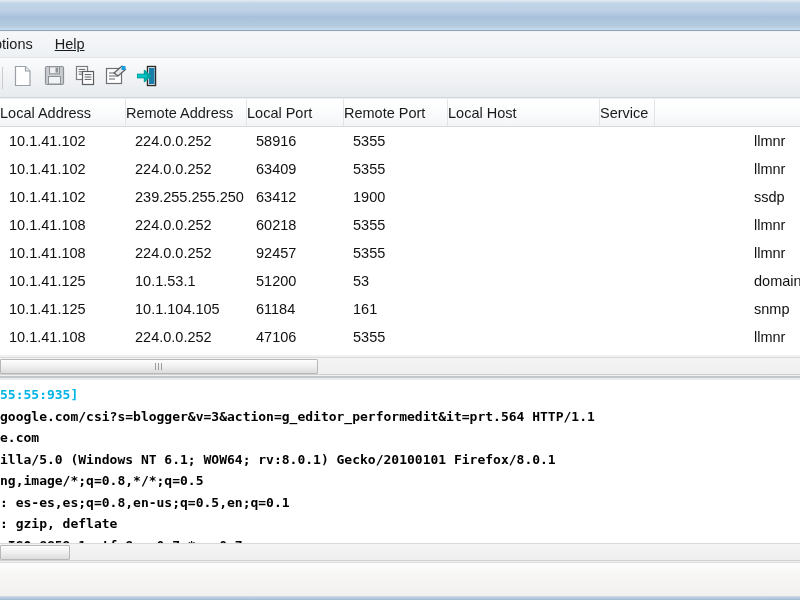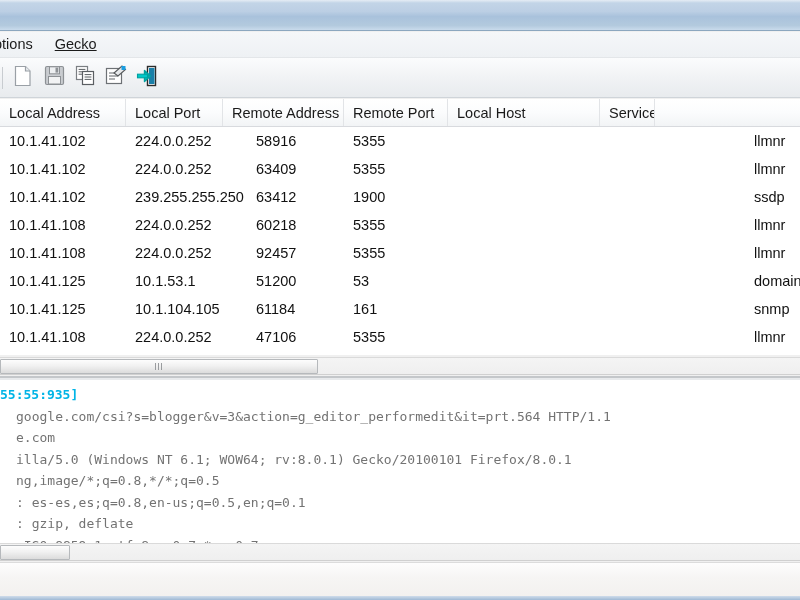--- a/index.html
+++ b/index.html
@@ -89,21 +89,20 @@
     background: linear-gradient(to bottom, #ffffff 0%, #fbfcfd 50%, #f2f4f6 100%);
     border-bottom: 1px solid #d8dade;
     box-sizing: border-box;
     display: flex;
   }
   .hcell {
     position: relative;
     font-size: 14.5px;
     color: #1a1a1a;
     display: flex; align-items: center;
-    padding-left: 9px;
     box-sizing: border-box;
     border-right: 1px solid #e2e4e7;
     white-space: nowrap;
     overflow: hidden;
     cursor: default;
   }
   .grid-body { position: relative; }
   .row {
     display: flex;
     height: 28px;
@@ -180,21 +179,21 @@
   .tline {
     font-family: "DejaVu Sans Mono", "Liberation Mono", monospace;
     font-size: 13px;
     line-height: 21.5px;
     white-space: pre;
     padding-left: 0px;
     letter-spacing: 0px;
     cursor: text;
   }
   .tline.ts { color: #00b4e6; font-weight: bold; }
-  .tline.req { color: #737373; font-weight: normal; margin-left: 16px; }
+  .tline.req { color: #000000; font-weight: bold; }
 
   
   .statusarea {
     position: absolute; left: 0; top: 562px;
     width: 800px; height: 38px;
     background: linear-gradient(to bottom, #fdfdfd 0%, #f6f5f4 40%, #f2f0ee 100%);
     border-top: 1px solid #dcdcdc;
     box-sizing: border-box;
   }
   .status-bottom-edge {
@@ -209,21 +208,21 @@
 
   <div class="titlebar">
     <div class="titlebar-glow"></div>
   </div>
 
   <div class="menubar">
     <div class="menu-item first">
       <span>ptions</span>
     </div>
     <div class="menu-item">
-      <span class="mnemonic">Gecko</span>
+      <span class="mnemonic">Help</span>
     </div>
   </div>
 
   <div class="toolbar">
     <div class="tb-sep"></div>
 
     <div class="tb-btn">
       <span>
         <svg width="20" height="22" viewBox="0 0 20 22">
           <path d="M2.5 1.5 H12.5 L17 6 V20.5 H2.5 Z" fill="#ffffff" stroke="#9aa0a6" stroke-width="1.2"></path>
@@ -279,22 +278,22 @@
           <path d="M2 11 H13 M8.5 5.5 L14.5 11 L8.5 16.5 Z" fill="#00c8c8" stroke="#00a0a0" stroke-width="1.4" stroke-linejoin="round"></path>
           <rect x="1.5" y="9.2" width="10" height="3.6" fill="#00c8c8" stroke="#00a0a0" stroke-width="1.1"></rect>
         </svg>
       </span>
     </div>
   </div>
 
   <div class="grid">
     <div class="grid-header">
       <div class="hcell c0">Local Address</div>
+      <div class="hcell c1">Remote Address</div>
       <div class="hcell c2">Local Port</div>
-      <div class="hcell c1">Remote Address</div>
       <div class="hcell c3">Remote Port</div>
       <div class="hcell c4">Local Host</div>
       <div class="hcell c6">Service</div>
     </div>
     <div class="grid-body" id="grid-body">
         <div class="row">
           <div class="cell c0">10.1.41.102</div>
           <div class="cell c1">224.0.0.252</div>
           <div class="cell c2">58916</div>
           <div class="cell c3">5355</div>

